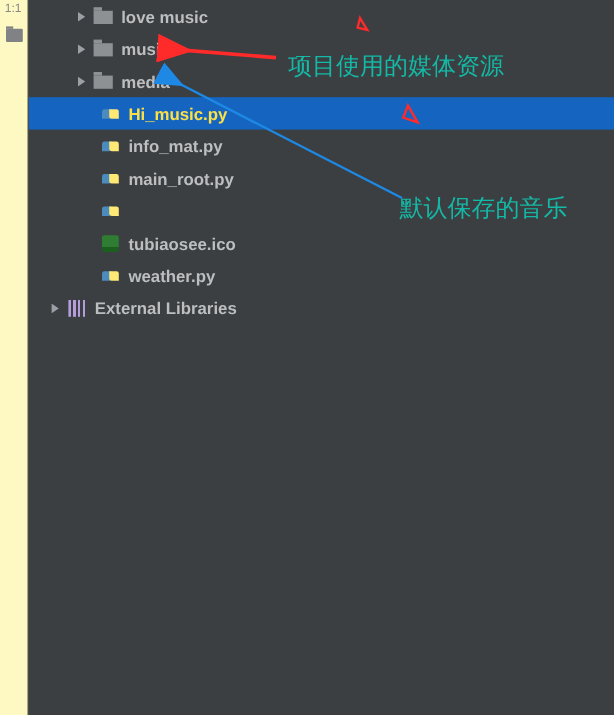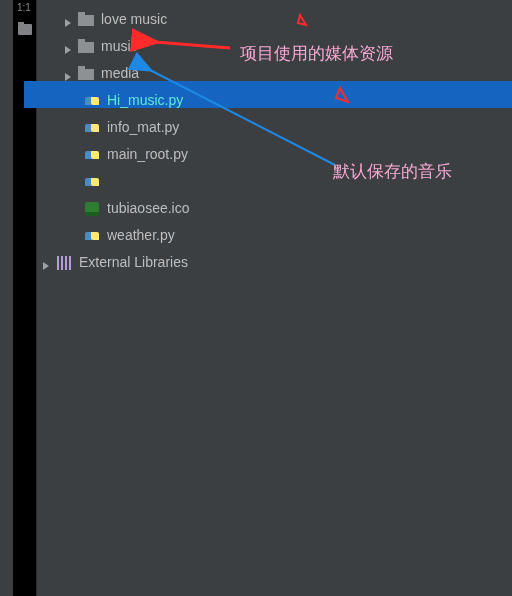--- a/index.html
+++ b/index.html
@@ -1,23 +1,23 @@
 <!DOCTYPE html>
 <html><head>
   <meta charset="utf-8">
   <style>
     * { margin:0; padding:0; box-sizing:border-box; font-family:"Segoe UI",Arial,sans-serif; }
     body { width:512px; height:596px; background:#3c3f41; overflow:hidden; position:relative; }
-    .gutter { position:absolute; left:13px; top:0; width:24px; height:100%; background:#000000; border-right:1px solid #2b2b2b; }
+    .gutter { position:absolute; left:0; top:0; width:24px; height:100%; background:#fef9c3; border-right:1px solid #2b2b2b; }
     .gutter .g-top { position:absolute; top:2px; left:4px; font-size:10px; color:#888; }
     .g-ic { position:absolute; left:5px; top:24px; width:14px; height:11px; background:#808285; border-radius:1px; }
     .g-ic:before { content:""; position:absolute; top:-2px; left:0; width:6px; height:2px; background:#808285; }
     .tree { position:absolute; left:24px; top:0; right:0; font-size:14px; color:#bcbec0; }
-    .row { display:flex; align-items:flex-end; height:27px; position:relative; }
-    .row.selected { background:#1565c0; color:#5eead4; }
+    .row { display:flex; align-items:center; height:27px; position:relative;font-weight:bold; }
+    .row.selected { background:#1565c0; color:#fde047; }
     .ind { display:inline-block; height:1px; }
     .chev { width:8px; height:8px; margin-right:6px; flex:0 0 auto; }
     .chev svg { display:block; }
     .chev path { fill:#9aa0a6; }
     .nospace { width:0; margin-right:0; }
     .ic { width:16px; height:14px; margin-right:7px; position:relative; flex:0 0 auto; }
     
     .ic-folder:before { content:""; position:absolute; left:0; top:2px; width:16px; height:11px; background:#8e9194; }
     .ic-folder:after { content:""; position:absolute; left:0; top:-1px; width:7px; height:3px; background:#8e9194; }
     
@@ -29,21 +29,21 @@
     .ic-py:after { content:""; position:absolute; right:0; bottom:3px; width:8px; height:8px; background:#ffe873; border-radius:0 2px 0 2px; }
     
     .ic-ico { width:14px; height:14px; background:linear-gradient(180deg,#2e7d32 0 70%,#1b5e20 70%); border-radius:2px; margin-left:1px; margin-right:8px; }
     
     .ic-libs { width:14px; height:14px; margin-left:1px; margin-right:8px; background:repeating-linear-gradient(90deg,#b39ddb 0 2px,transparent 2px 4px); }
     
     .ic-scr { width:14px; height:14px; background:#6b6e72; margin-left:1px; margin-right:8px; position:relative; }
     .ic-scr:after { content:""; position:absolute; right:-3px; bottom:-3px; width:9px; height:9px; border-radius:50%; background:#1e88e5; border:1px solid #3c3f41; }
     .lbl { white-space:nowrap; }
     
-    .anno { position:absolute; font-size:17px; color:#f9a8d4; font-family:"Microsoft YaHei","SimSun",sans-serif; }
+    .anno { position:absolute; font-size:20px; color:#14b8a6; font-family:"Microsoft YaHei","SimSun",sans-serif; }
     svg.overlay { position:absolute; left:0; top:0; pointer-events:none; }
   </style>
 </head>
 <body>
 
 <div class="gutter">
   <div class="g-top">1:1</div>
   <div class="g-ic"></div>
 </div>
 

